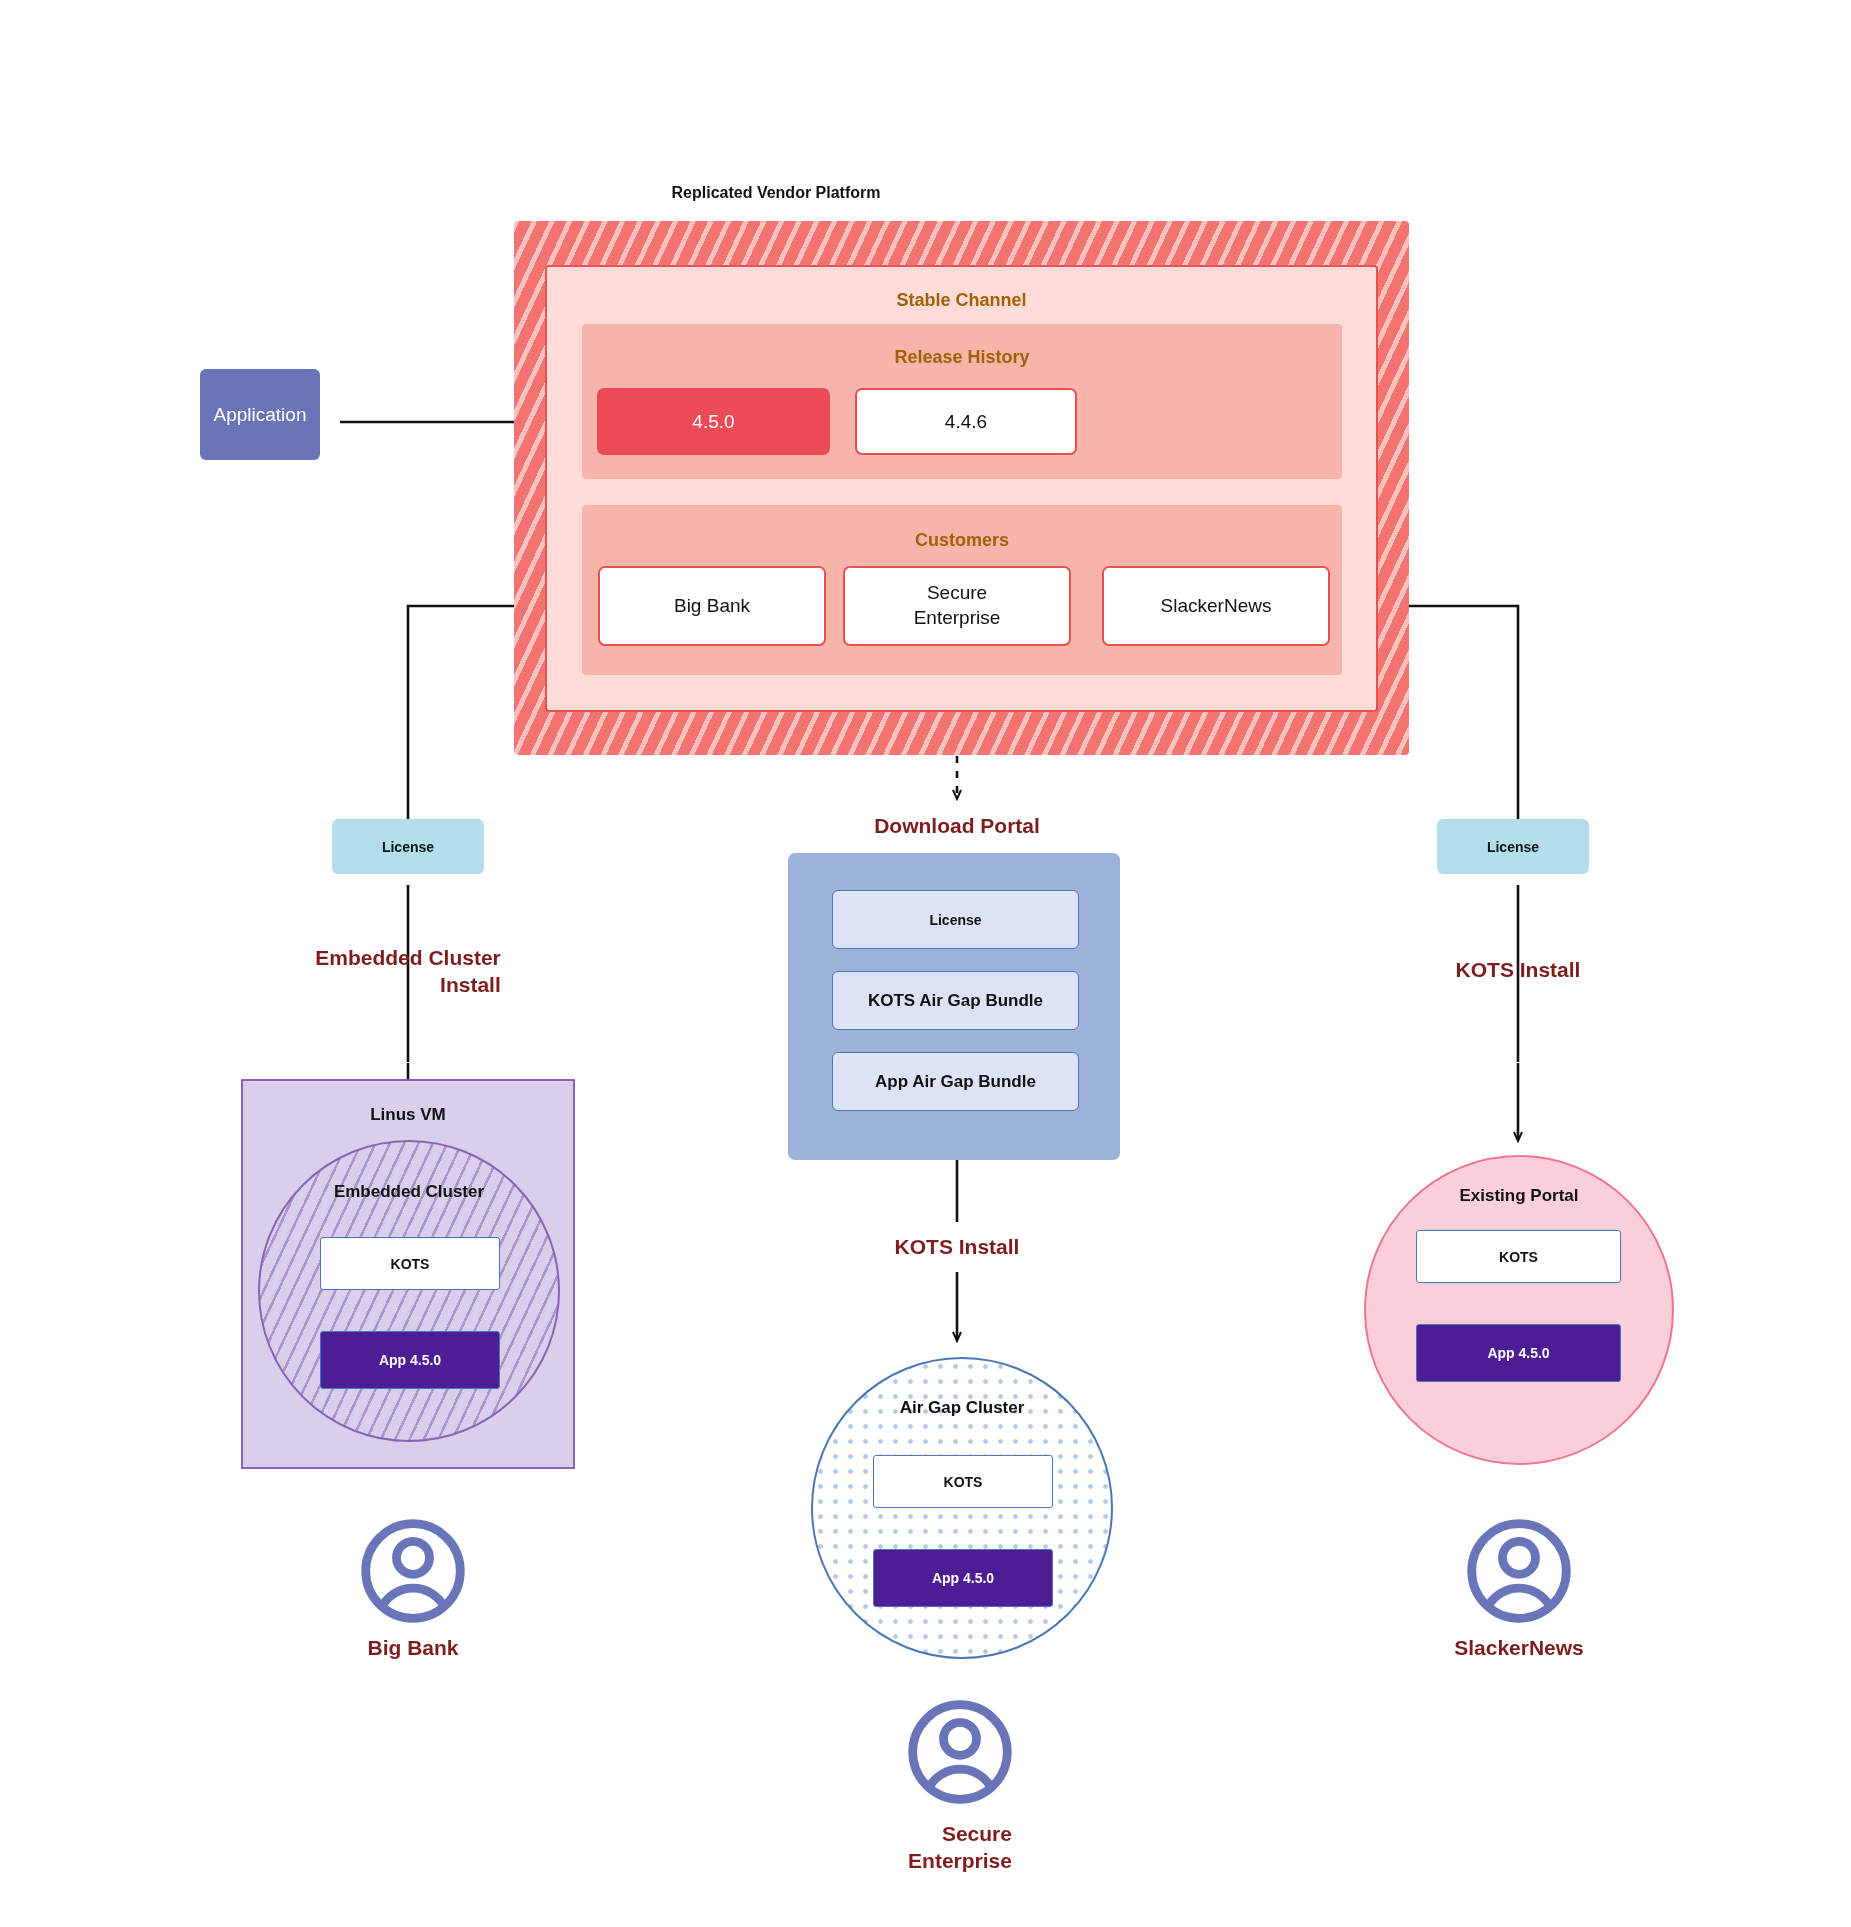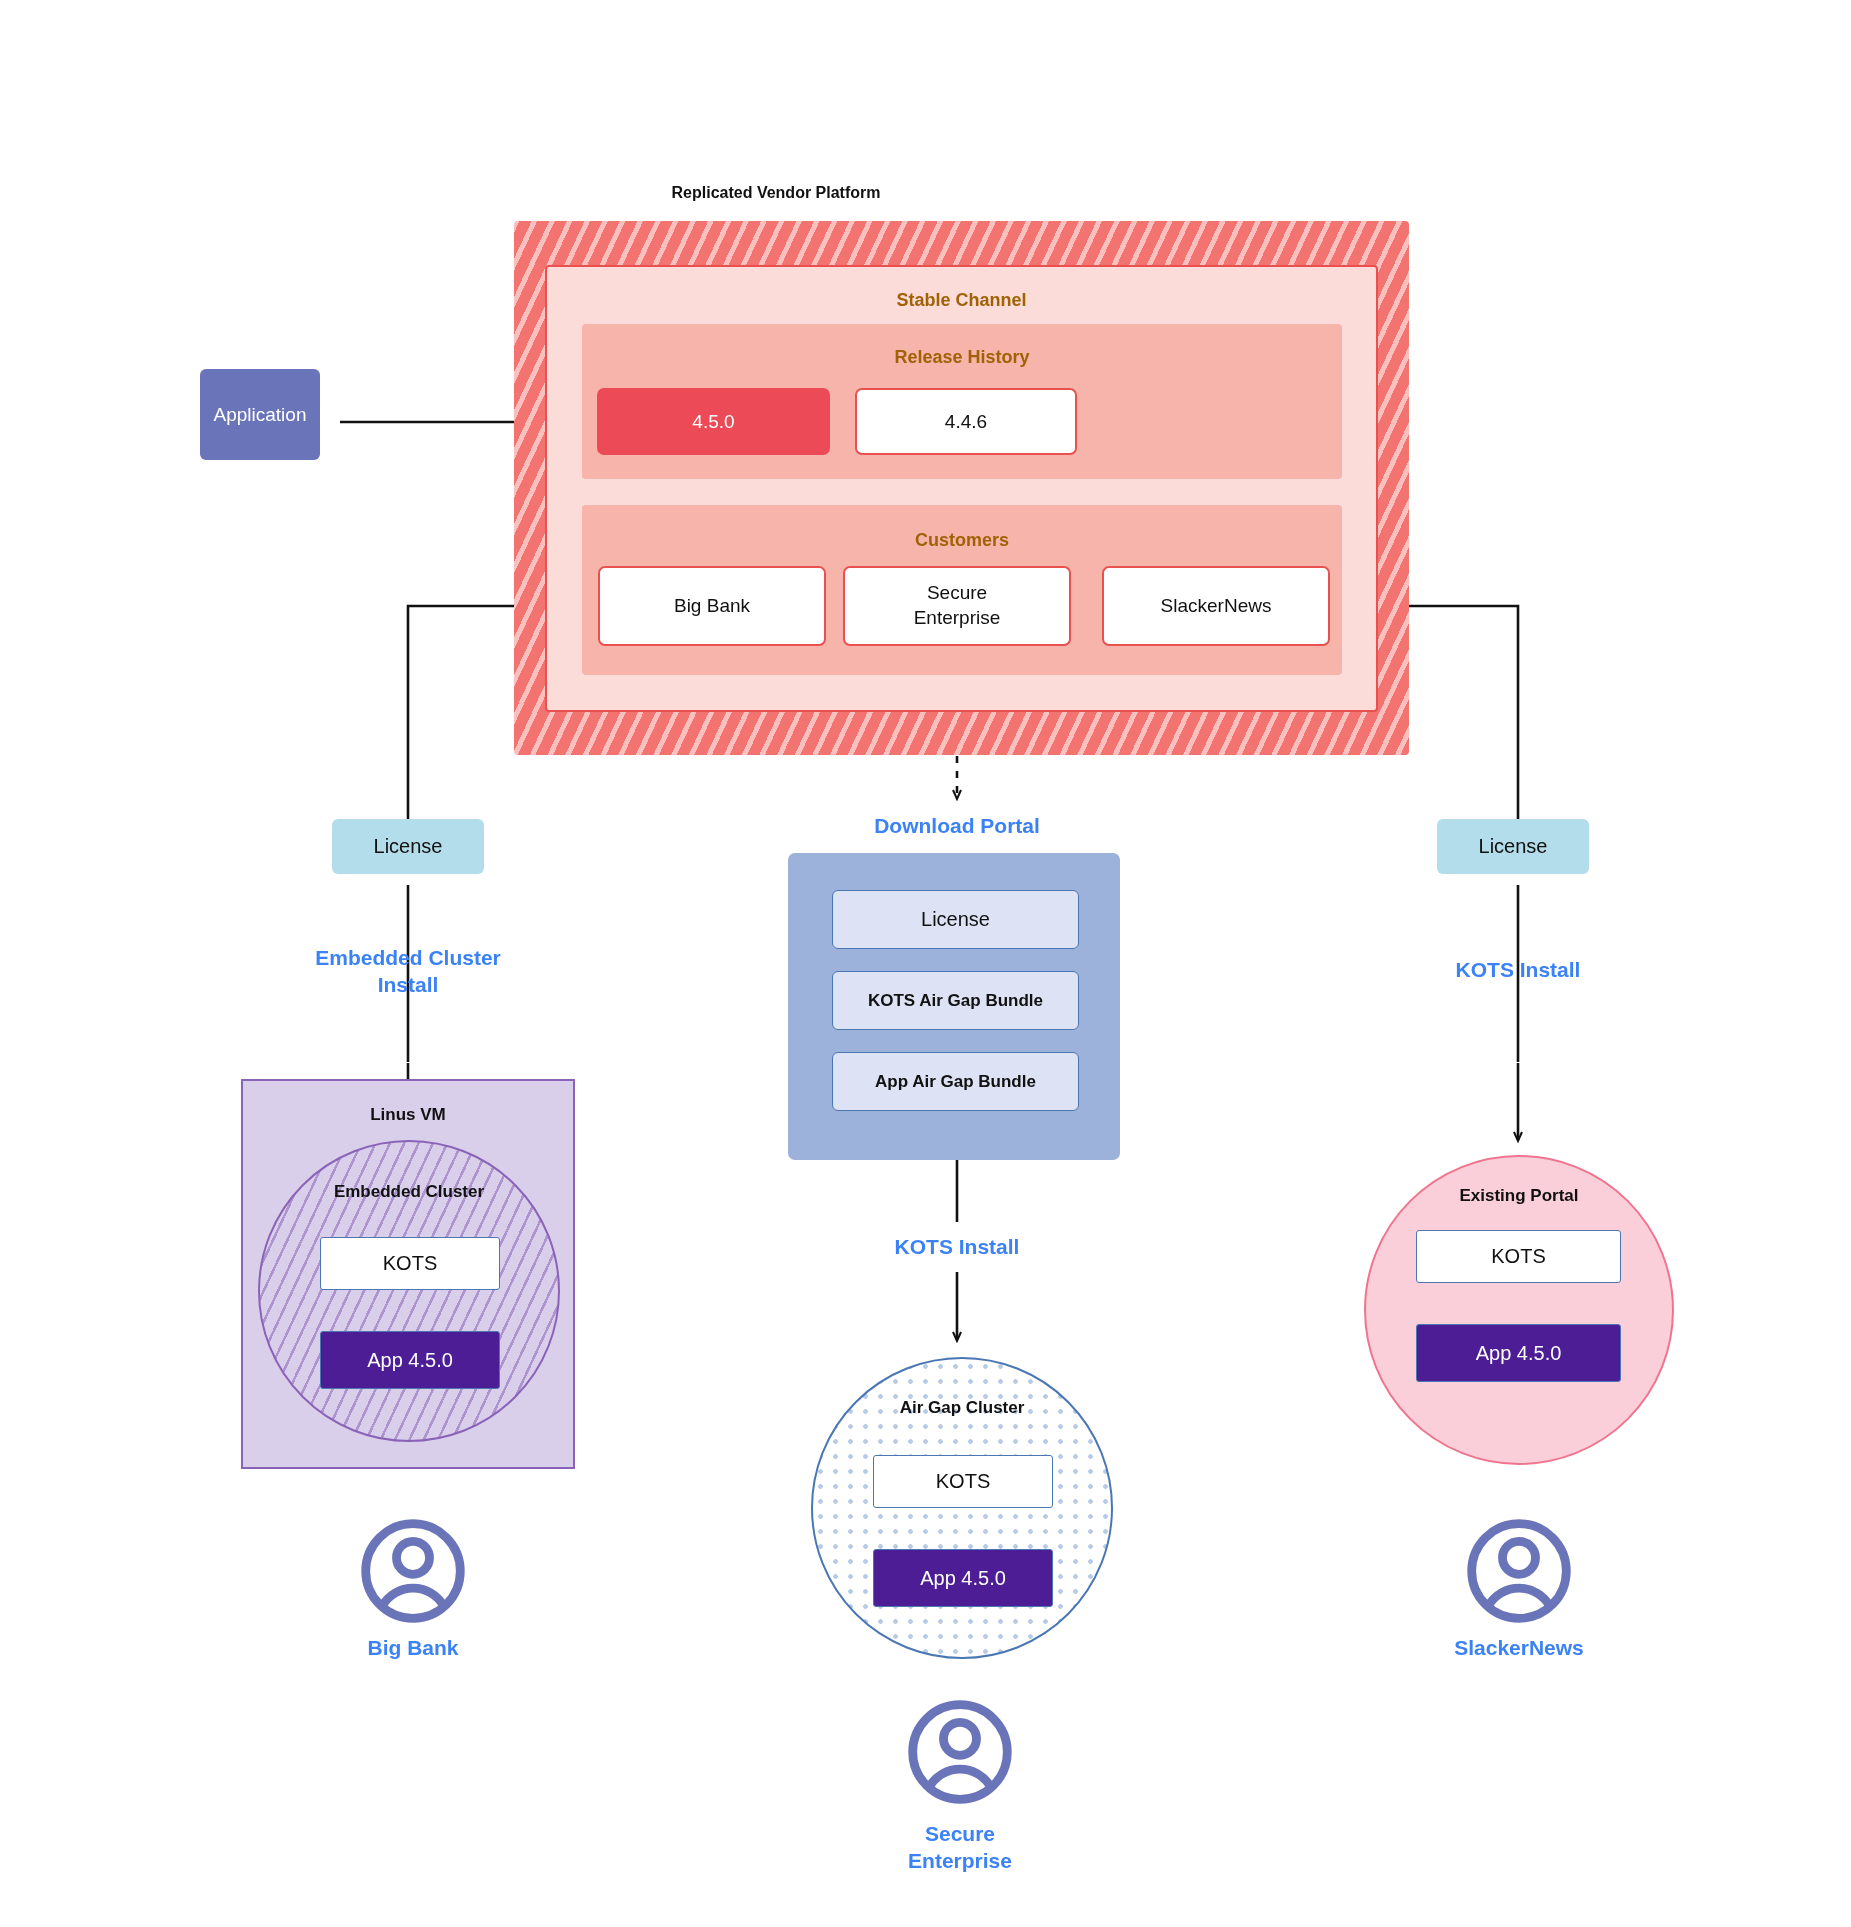--- a/index.html
+++ b/index.html
@@ -6,23 +6,23 @@
   body{font-family:"Liberation Sans","DejaVu Sans",sans-serif;color:#1a1a1a;}
   #stage{position:relative;width:1851px;height:1927px;background:#fff;overflow:hidden;}
 
   .abs{position:absolute;box-sizing:border-box;}
   .ctr{display:flex;align-items:center;justify-content:center;text-align:center;}
 
   
   .title-lg{font-size:16px;font-weight:700;color:#111;}
   .title-md{font-size:18px;font-weight:700;color:#a16207;}
   .lbl{font-size:19px;font-weight:400;color:#111;}
-  .lbl-b{font-size:21px;font-weight:700;color:#3b82f6;}
+  .lbl-b{font-size:21px;font-weight:700;color:#7f1d1d;text-align:right;}
   .lbl-sm{font-size:17px;font-weight:700;color:#111;}
-  .lbl-n{font-size:20px;font-weight:400;color:#111;}
+  .lbl-n{font-size:14px;font-weight:700;color:#111;}
   .wht{color:#ffffff;}
 
   
   #platform{
     background-color:#f2736f;
     background-image:repeating-linear-gradient(115deg,
         rgba(255,255,255,0.55) 0px, rgba(255,255,255,0.55) 5px,
         rgba(255,255,255,0) 5px, rgba(255,255,255,0) 16px);
     border-radius:4px;
   }

